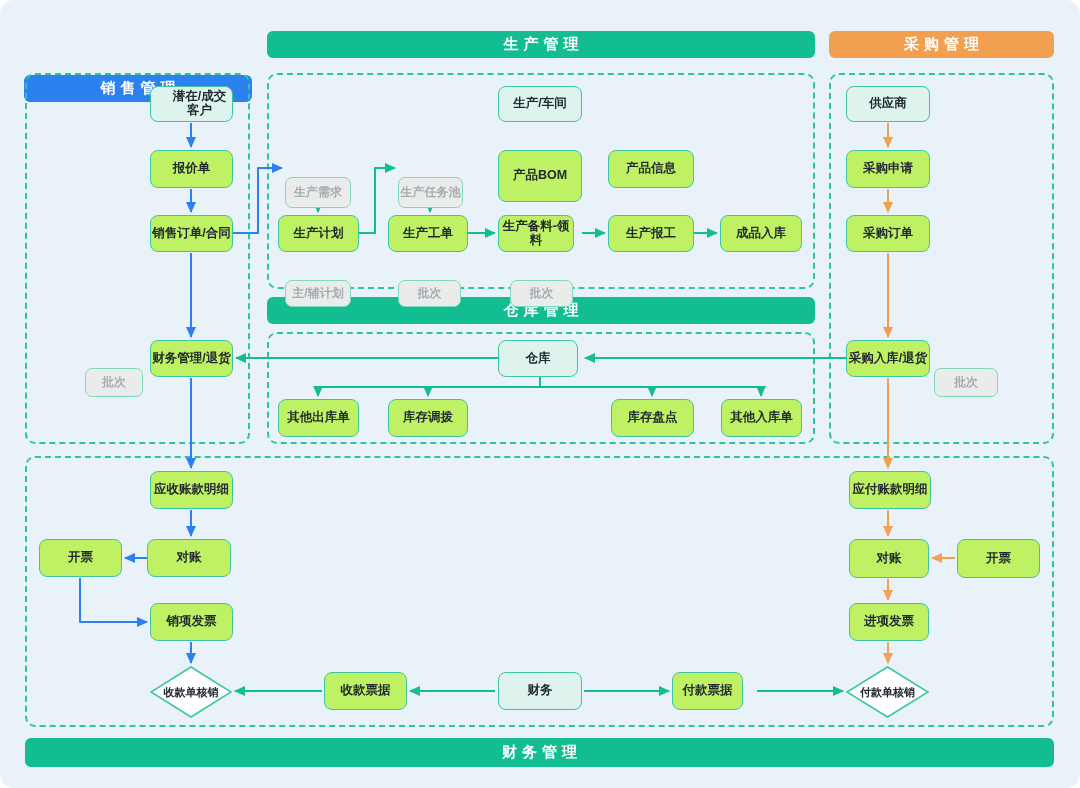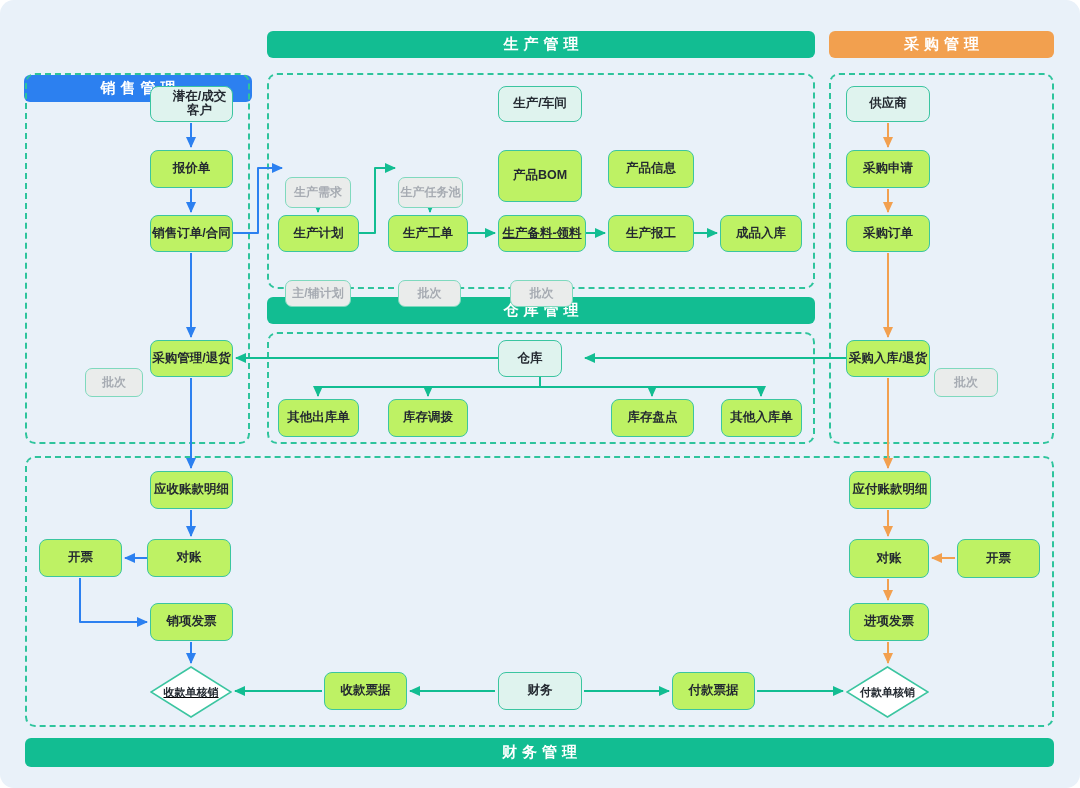--- a/index.html
+++ b/index.html
@@ -114,61 +114,61 @@
       <path stroke="var(--c-orange,#F2A04F)" marker-end="url(#ao)" d="M955,558 L932,558"></path>
       <path stroke="var(--c-orange,#F2A04F)" marker-end="url(#ao)" d="M888,579 L888,600"></path>
       <path stroke="var(--c-orange,#F2A04F)" marker-end="url(#ao)" d="M888,642 L888,663"></path>
     </g>
   </svg>
 
   <div class="node mint" style="left:150px;top:86px;width:83px;height:36px;padding-left:16px;">潜在/成交客户</div>
   <div class="node" style="left:150px;top:150px;width:83px;height:38px;">报价单</div>
   <div class="node" style="left:150px;top:215px;width:83px;height:37px;">销售订单/合同</div>
   <div class="node gray" style="left:85px;top:344px;width:58px;height:29px;">批次</div>
-  <div class="node" style="left:150px;top:340px;width:83px;height:37px;">采购管理/退货</div>
+  <div class="node" style="left:150px;top:340px;width:83px;height:37px;">财务管理/退货</div>
 
   <div class="node mint" style="left:498px;top:86px;width:84px;height:36px;">生产/车间</div>
   <div class="node gray" style="left:285px;top:153px;width:66px;height:31px;">生产需求</div>
   <div class="node gray" style="left:398px;top:153px;width:65px;height:31px;">生产任务池</div>
   <div class="node" style="left:498px;top:150px;width:84px;height:52px;">产品BOM</div>
   <div class="node" style="left:608px;top:150px;width:86px;height:38px;">产品信息</div>
   <div class="node" style="left:278px;top:215px;width:81px;height:37px;">生产计划</div>
   <div class="node" style="left:388px;top:215px;width:80px;height:37px;">生产工单</div>
-  <div class="node" style="left:498px;top:215px;width:88px;height:37px;text-decoration:underline;">生产备料-领料</div>
+  <div class="node" style="left:498px;top:215px;width:76px;height:37px;">生产备料-领料</div>
   <div class="node" style="left:608px;top:215px;width:86px;height:37px;">生产报工</div>
   <div class="node" style="left:720px;top:215px;width:82px;height:37px;">成品入库</div>
   <div class="node gray" style="left:285px;top:256px;width:66px;height:27px;">主/辅计划</div>
   <div class="node gray" style="left:398px;top:256px;width:63px;height:27px;">批次</div>
   <div class="node gray" style="left:510px;top:256px;width:63px;height:27px;">批次</div>
 
-  <div class="node mint" style="left:498px;top:340px;width:64px;height:37px;">仓库</div>
+  <div class="node mint" style="left:498px;top:340px;width:80px;height:37px;">仓库</div>
   <div class="node" style="left:278px;top:399px;width:81px;height:38px;">其他出库单</div>
   <div class="node" style="left:388px;top:399px;width:80px;height:38px;">库存调拨</div>
   <div class="node" style="left:611px;top:399px;width:83px;height:38px;">库存盘点</div>
   <div class="node" style="left:721px;top:399px;width:81px;height:38px;">其他入库单</div>
 
   <div class="node mint" style="left:846px;top:86px;width:84px;height:36px;">供应商</div>
   <div class="node" style="left:846px;top:150px;width:84px;height:38px;">采购申请</div>
   <div class="node" style="left:846px;top:215px;width:84px;height:37px;">采购订单</div>
   <div class="node" style="left:846px;top:340px;width:84px;height:37px;">采购入库/退货</div>
   <div class="node gray" style="left:934px;top:344px;width:64px;height:29px;">批次</div>
 
   <div class="node" style="left:150px;top:471px;width:83px;height:38px;">应收账款明细</div>
   <div class="node" style="left:39px;top:539px;width:83px;height:38px;">开票</div>
   <div class="node" style="left:147px;top:539px;width:84px;height:38px;">对账</div>
   <div class="node" style="left:150px;top:603px;width:83px;height:38px;">销项发票</div>
   <div class="node" style="left:324px;top:672px;width:83px;height:38px;">收款票据</div>
   <div class="node mint" style="left:498px;top:672px;width:84px;height:38px;">财务</div>
-  <div class="node" style="left:672px;top:672px;width:83px;height:38px;">付款票据</div>
+  <div class="node" style="left:672px;top:672px;width:71px;height:38px;">付款票据</div>
   <div class="node" style="left:849px;top:471px;width:82px;height:38px;">应付账款明细</div>
   <div class="node" style="left:849px;top:539px;width:80px;height:39px;">对账</div>
   <div class="node" style="left:957px;top:539px;width:83px;height:39px;">开票</div>
   <div class="node" style="left:849px;top:603px;width:80px;height:38px;">进项发票</div>
 
-  <div class="diamond" style="left:150px;top:666px;width:82px;height:52px;text-decoration:underline;">
+  <div class="diamond" style="left:150px;top:666px;width:82px;height:52px;">
     <svg viewBox="0 0 82 52" preserveAspectRatio="none">
         <polygon points="41,1 81,26 41,51 1,26"></polygon>
       </svg>
     <span class="dlabel">收款单核销</span>
   </div>
   <div class="diamond" style="left:846px;top:666px;width:83px;height:52px;">
     <svg viewBox="0 0 83 52" preserveAspectRatio="none">
         <polygon points="41.5,1 82,26 41.5,51 1,26"></polygon>
       </svg>
     <span class="dlabel">付款单核销</span>

